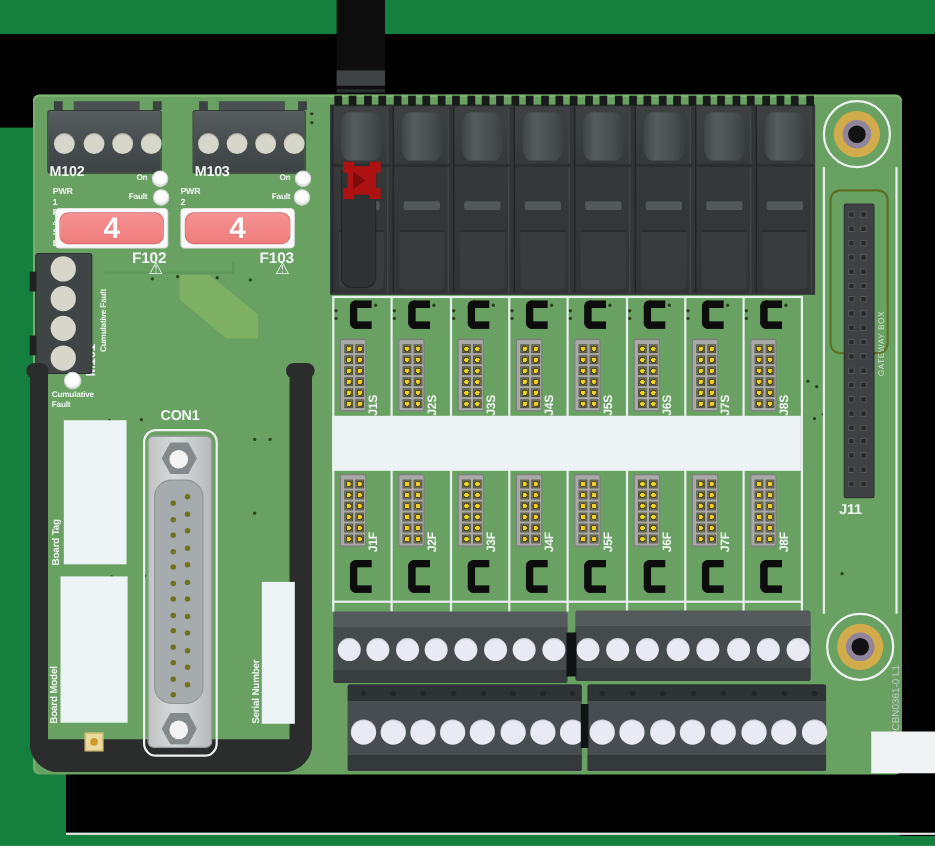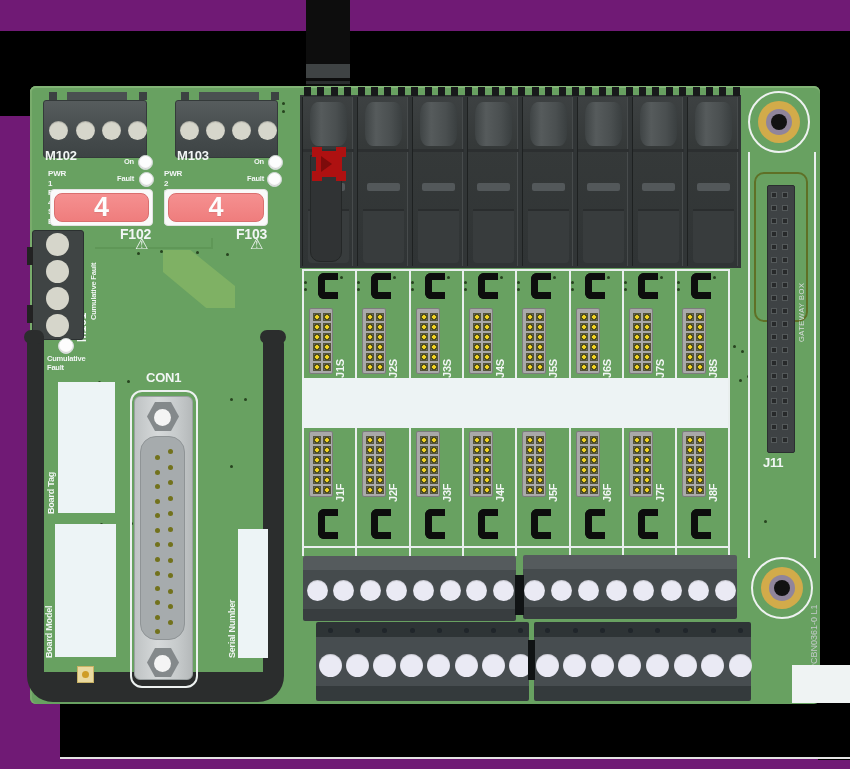--- a/index.html
+++ b/index.html
@@ -1,16 +1,16 @@
 <!DOCTYPE html>
 <html><head>
 <meta charset="utf-8">
 <style>
   html,body{margin:0;padding:0;background:#ffffff;}
-  #stage{position:relative;width:850px;height:769px;background:#701a75;overflow:hidden;
+  #stage{position:relative;width:850px;height:769px;background:#15803d;overflow:hidden;
          font-family:"Liberation Sans",sans-serif;}
   .abs{position:absolute;}
   .sstext{color:#f2f6f5;font-weight:bold;letter-spacing:-0.2px;}
   .vtext{writing-mode:vertical-rl;transform:rotate(180deg);text-align:left;}
   .led{border-radius:50%;background:#fdfdfd;border:1px solid #d3dad8;box-shadow:inset 0 -1px 1px rgba(0,0,0,.18);}
   .circle{border-radius:50%;}
   .hdr{background:#a9a9a9;border:1px solid #7c7c7c;border-radius:2px;display:grid;
        grid-template-columns:1fr 1fr;gap:2px;padding:4px 3px;box-sizing:border-box;}
   .pin{width:8px;height:8px;border:1px solid #54543a;box-sizing:border-box;
        background:radial-gradient(circle,#efd022 0 2px,#4d4d20 2px 3.2px,#6b6b6b 3.2px);}

